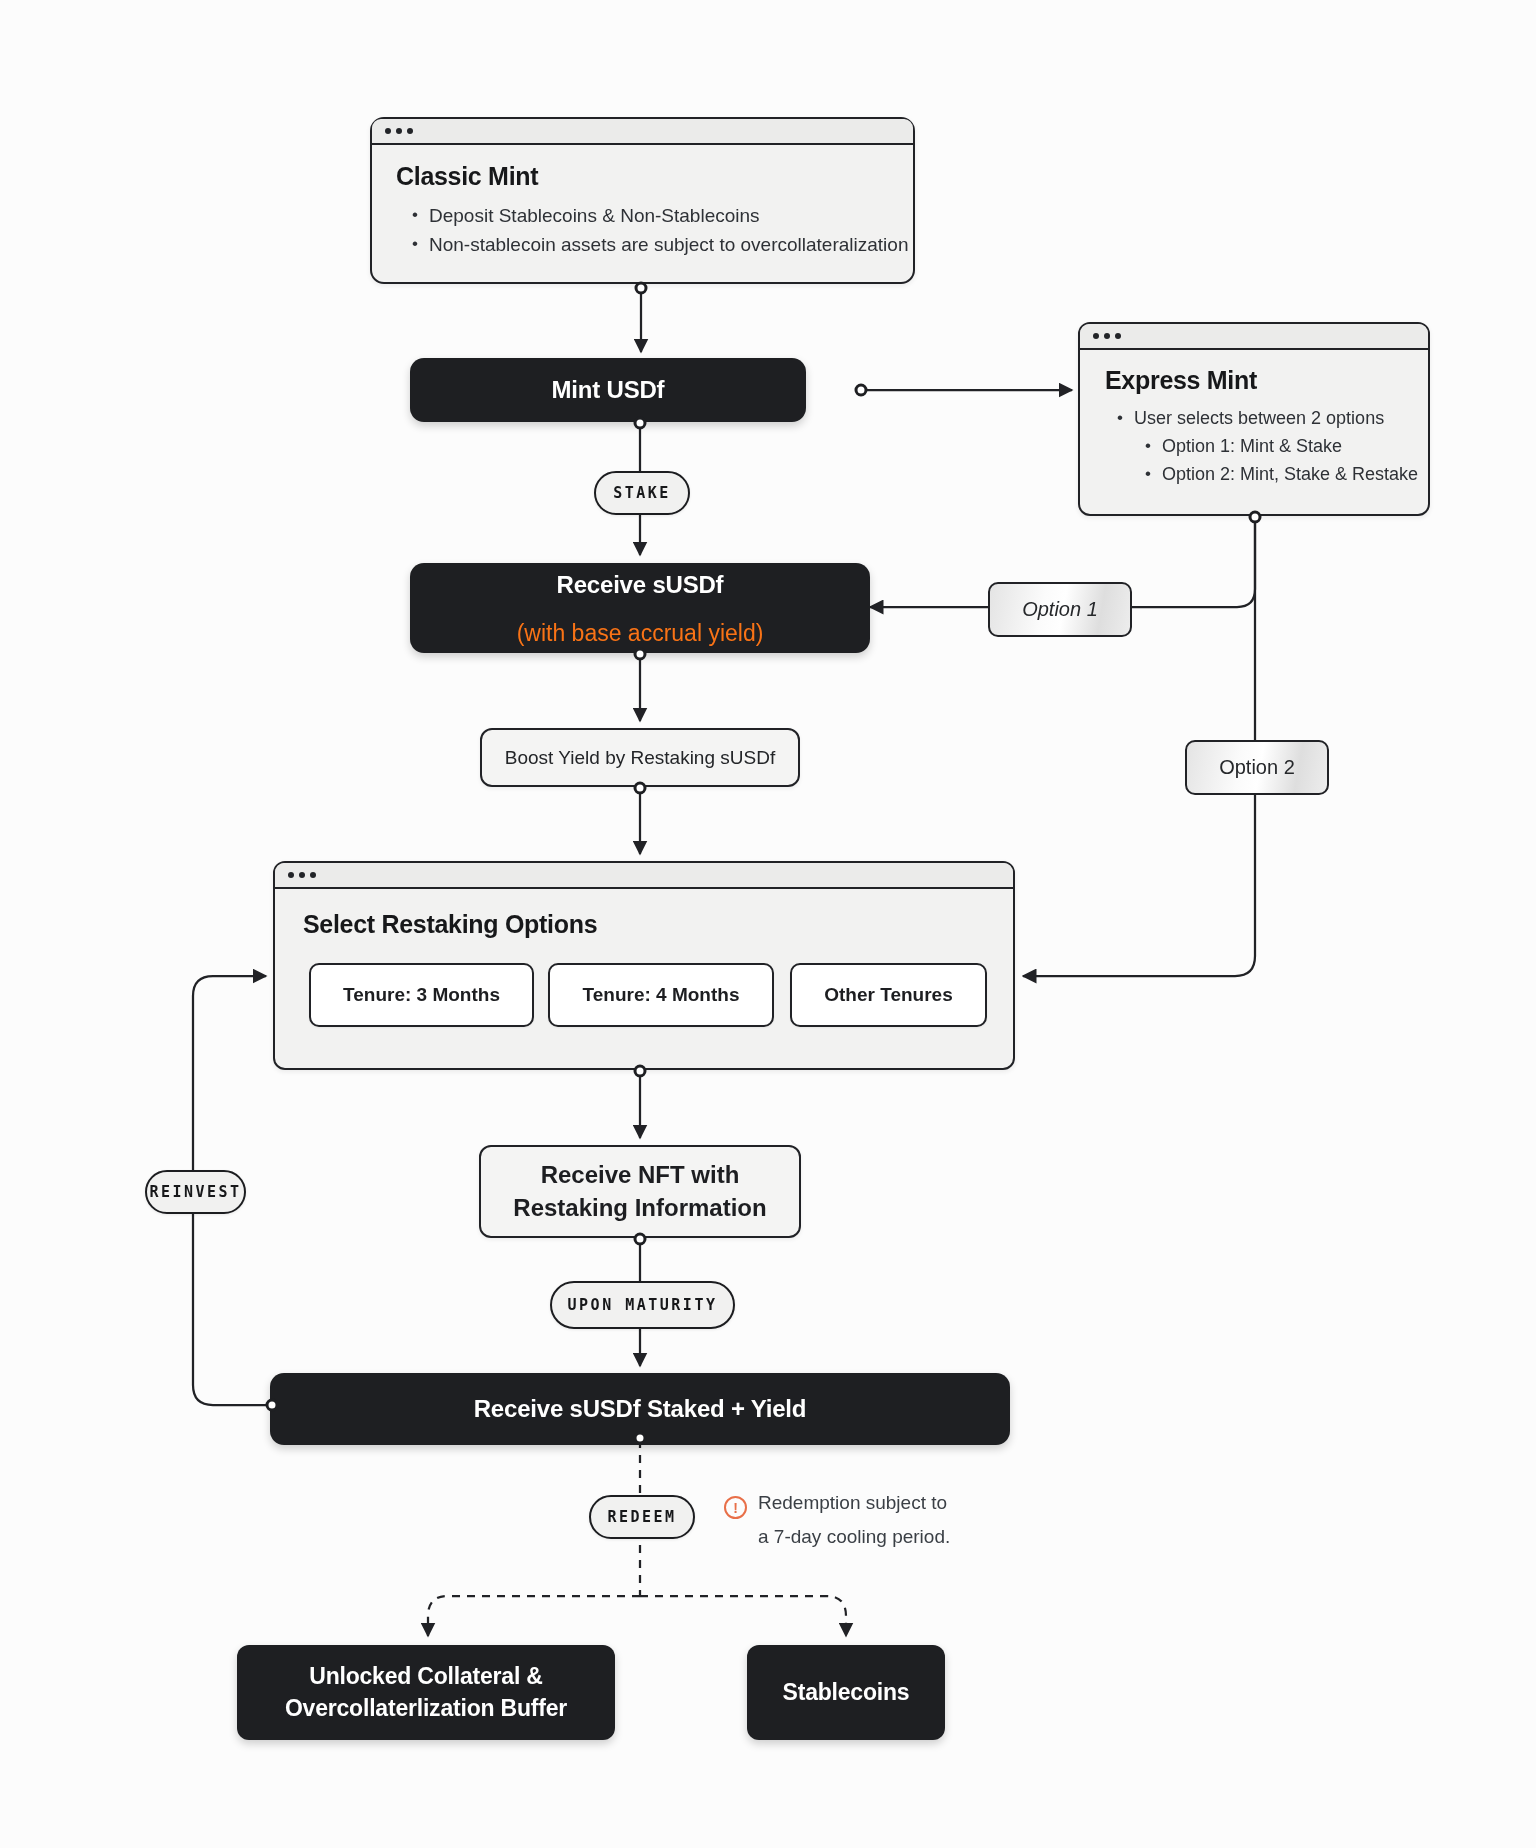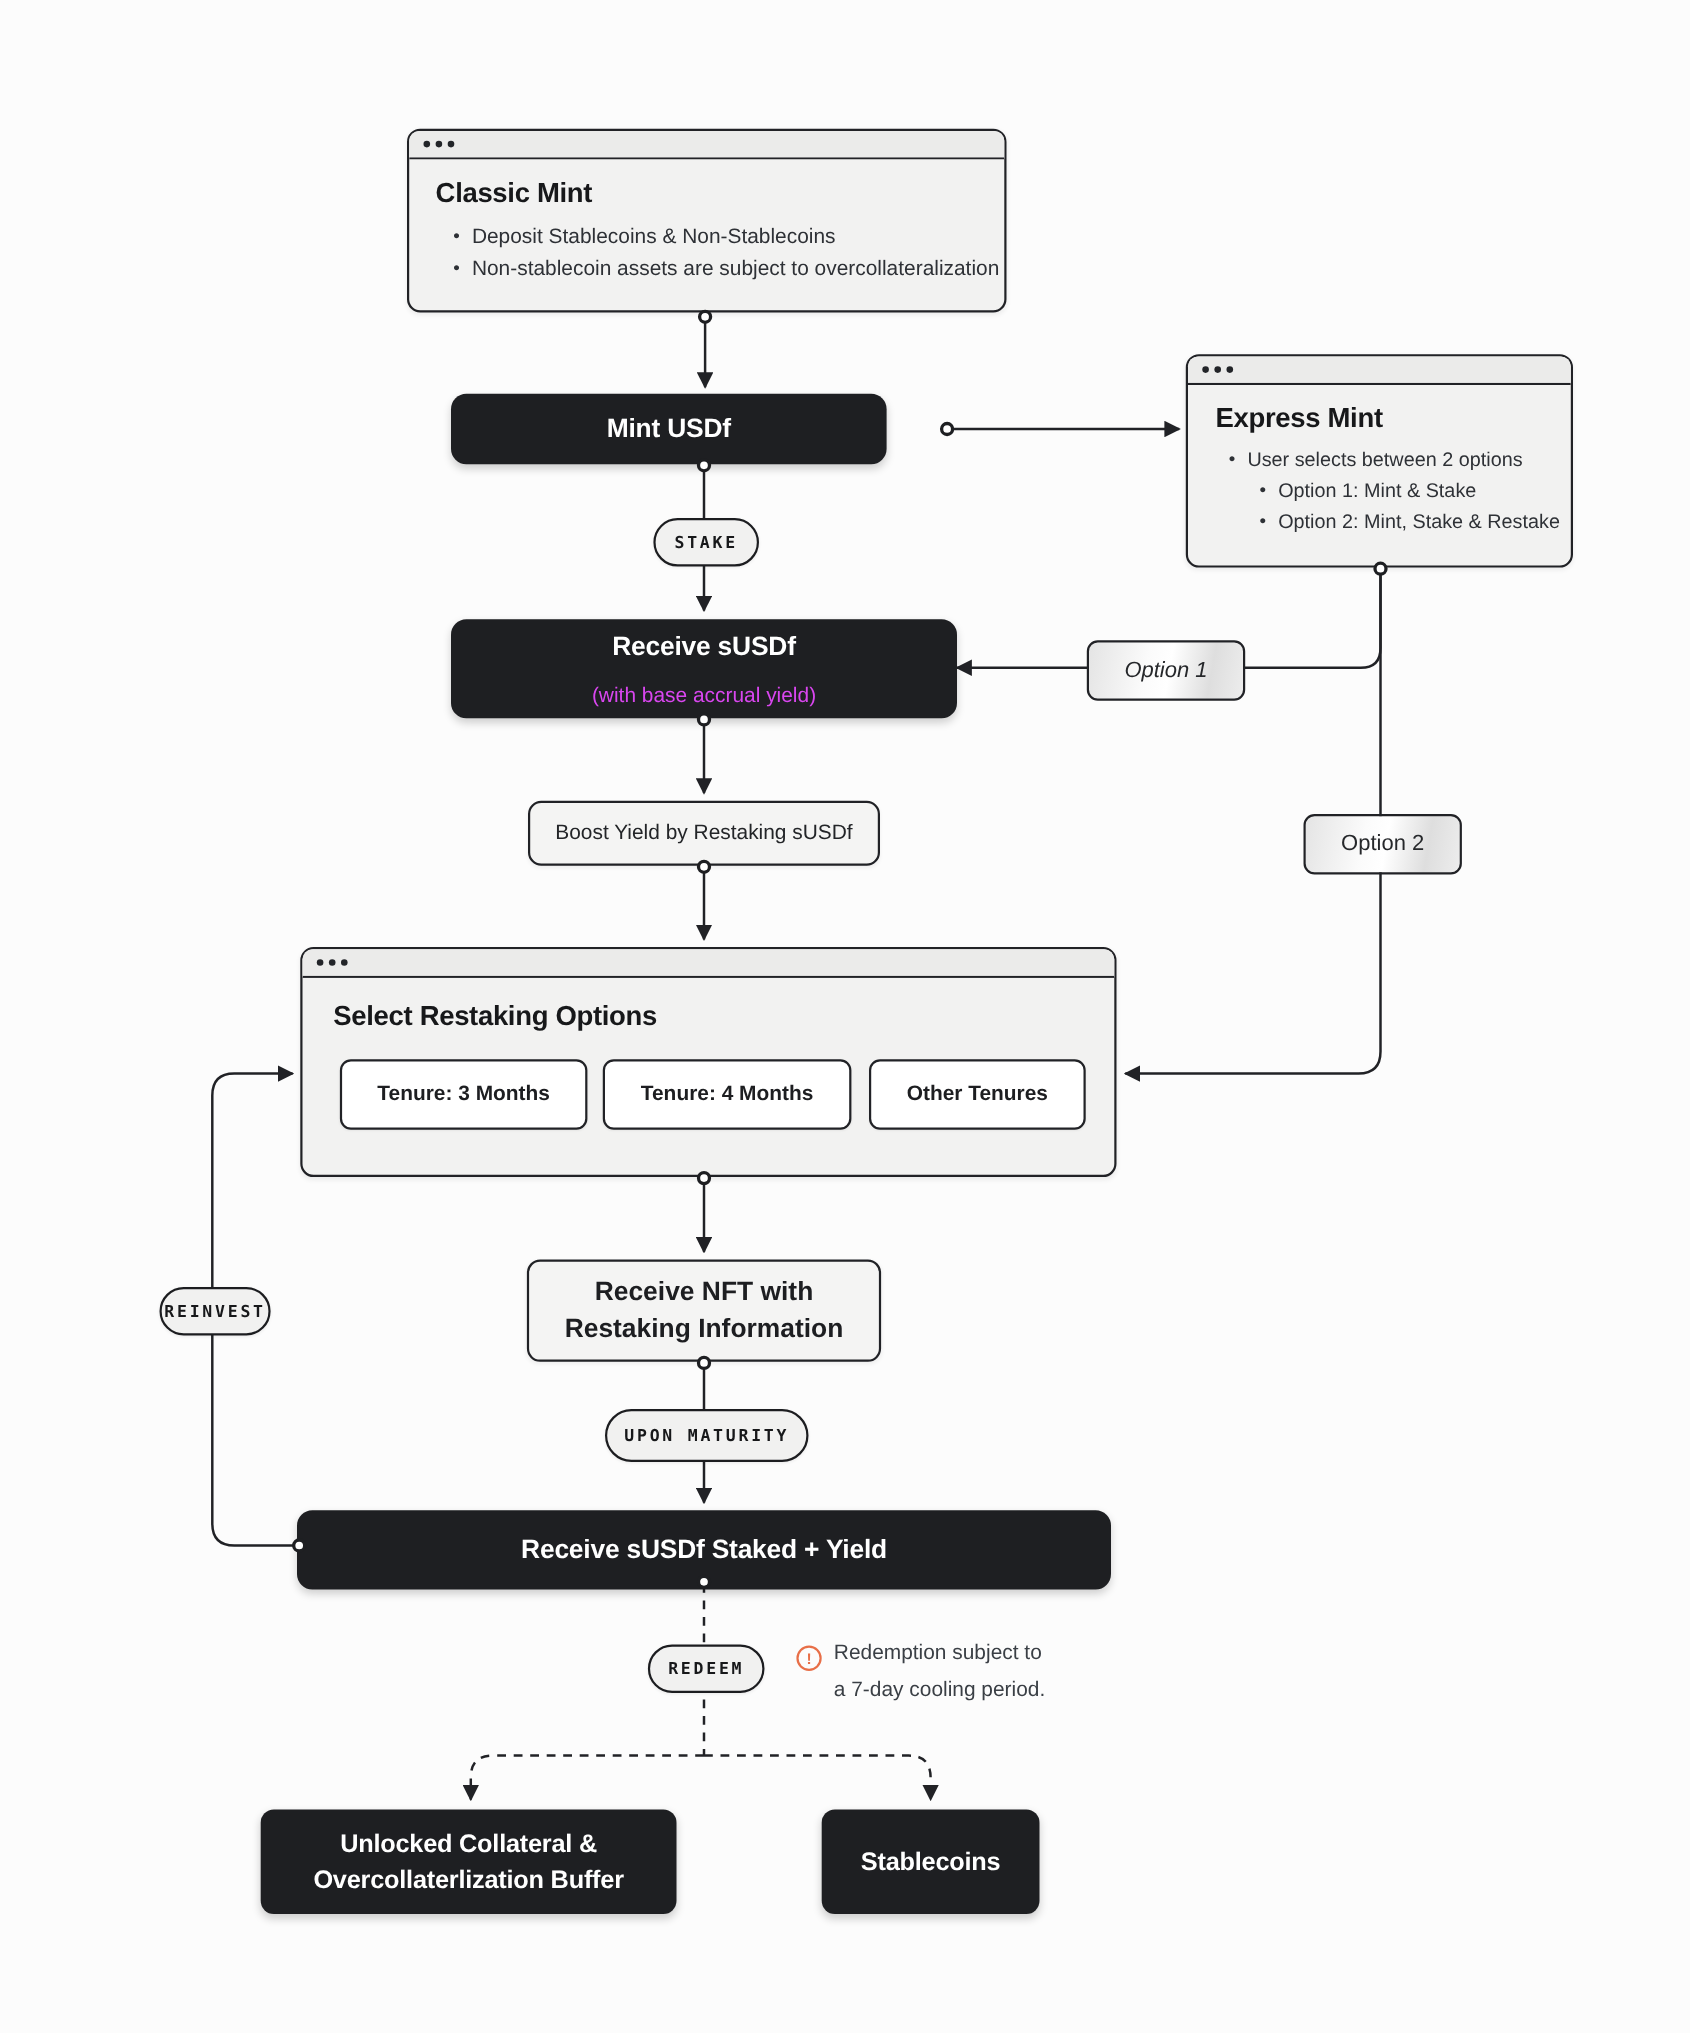--- a/index.html
+++ b/index.html
@@ -22,21 +22,21 @@
   .wtitle{font-size:25px;font-weight:bold;letter-spacing:-.3px;color:#17181a;}
   .bullet{position:relative;font-size:19px;color:#2e3136;padding-left:17px;white-space:nowrap;}
   .bullet::before{content:"•";position:absolute;left:0;top:0;font-size:17px;color:#2e3136;}
   
   .dark{
     background:#1e1f22;border-radius:14px;color:#fff;
     display:flex;flex-direction:column;align-items:center;justify-content:center;
     box-shadow:0 4px 8px rgba(0,0,0,.18);text-align:center;
   }
   .dark .big{font-size:24px;font-weight:bold;letter-spacing:-.2px;line-height:1.35;}
-  .dark .sub{font-size:19px;font-weight:normal;color:#d946ef;margin-top:18px;}
+  .dark .sub{font-size:23px;font-weight:normal;color:#f97316;margin-top:18px;}
   
   .light{
     background:#f4f4f3;border:2.5px solid #212226;border-radius:12px;
     display:flex;flex-direction:column;align-items:center;justify-content:center;
     box-shadow:0 2px 4px rgba(0,0,0,.06);text-align:center;
   }
   
   .pill{
     position:absolute;z-index:5;background:#f1f1f0;border:2.5px solid #1c1d20;border-radius:999px;
     display:flex;align-items:center;justify-content:center;
@@ -99,21 +99,21 @@
       <path d="M272,1405 H213 Q193,1405 193,1385 V996 Q193,976 213,976 H266" marker-end="url(#ah)"></path>
 
       <path d="M640,1440 V1596" stroke-dasharray="8 7"></path>
 
       <path d="M640,1596 H448 Q428,1596 428,1616 V1636" stroke-dasharray="8 7" marker-end="url(#ah)"></path>
 
       <path d="M640,1596 H826 Q846,1596 846,1616 V1636" stroke-dasharray="8 7" marker-end="url(#ah)"></path>
     </g>
   </svg>
 
-  <div class="node window" style="left:370px;top:117px;width:545px;height:167px;">
+  <div class="node window" style="left:370px;top:117px;width:545px;height:167px;border-radius:14px;">
     <div class="titlebar">
       <span class="tdot"></span>
       <span class="tdot"></span>
       <span class="tdot"></span>
     </div>
     <div style="padding:17px 0 0 24px;">
       <div class="wtitle">Classic Mint</div>
       <div class="bullet" style="margin:14px 0 0 16px;">Deposit Stablecoins &amp; Non-Stablecoins</div>
       <div class="bullet" style="margin:7px 0 0 16px;">Non-stablecoin assets are subject to overcollateralization</div>
     </div>

